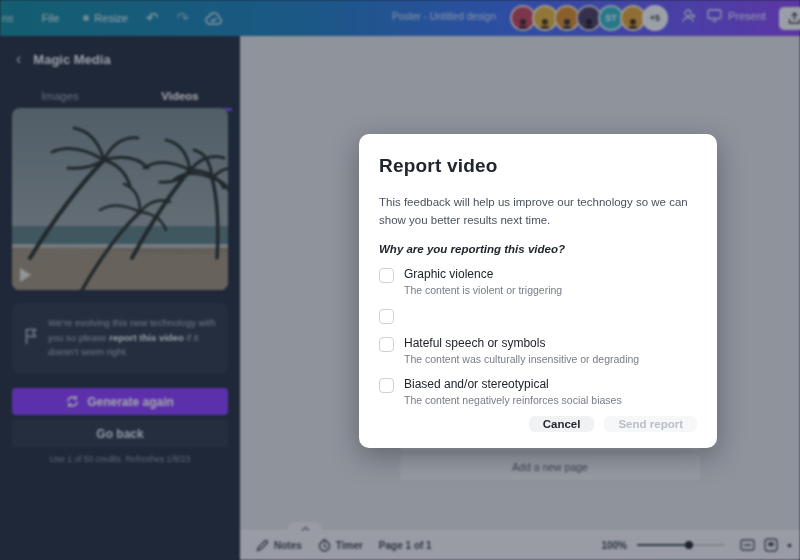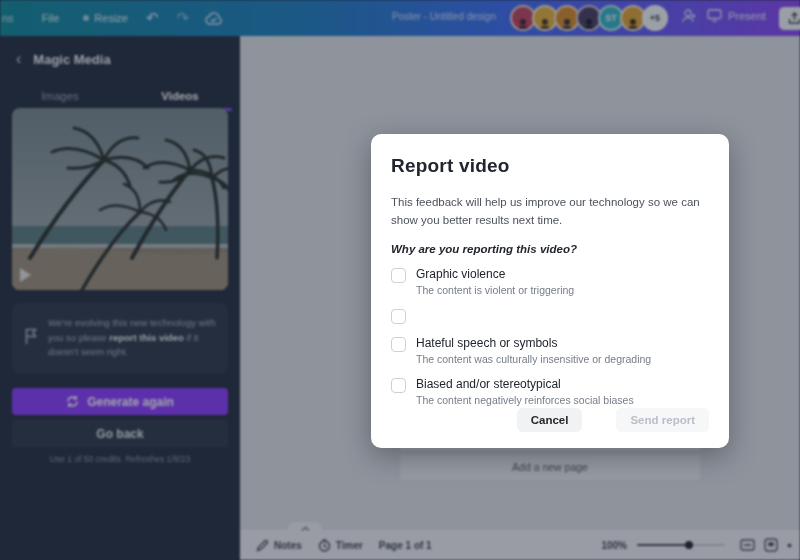--- a/index.html
+++ b/index.html
@@ -79,32 +79,32 @@
   .slider { position:relative; width:88px; height:12px; }
   .slider .track-a { position:absolute; left:0; top:5px; width:52px; height:2px; background:#40474f; border-radius:1px; }
   .slider .track-b { position:absolute; left:52px; top:5px; right:0; height:2px; background:#c9ccd1; border-radius:1px; }
   .slider .handle { position:absolute; left:48px; top:2px; width:8px; height:8px; border-radius:50%; background:#23282e; }
   .ficons { position:absolute; right:8px; bottom:0; height:30px; display:flex; align-items:center; gap:9px; color:#4a515c; }
 
   
   .dim { position:absolute; inset:0; background:rgba(22,30,44,.40); }
 
   
-  .modal { position:absolute; left:371px; top:134px; width:358px; height:314px; background:#ffffff;
+  .modal { position:absolute; left:359px; top:134px; width:358px; height:314px; background:#ffffff;
     border-radius:10px; box-shadow:0 8px 28px rgba(10,16,24,.35); padding:21px 20px 18px; color:#21252d; }
   .m-title { font-size:19px; font-weight:bold; letter-spacing:.2px; }
   .m-desc { margin-top:17px; font-size:11.5px; line-height:1.55; color:#4c525d; width:322px; }
   .m-question { margin-top:13px; font-size:11.5px; font-weight:bold; color:#21252d;font-style:italic; }
   .opt { display:flex; gap:10px; margin-top:12px; }
   .cbx { flex:0 0 auto; width:15px; height:15px; border:1.5px solid #cdd1d7; border-radius:4px; background:#fff; margin-top:1px; }
   .opt-label { font-size:12px; color:#21252d; }
   .opt-desc { font-size:10.5px; color:#767d88; margin-top:3px; }
   .m-actions { position:absolute; right:20px; bottom:16px; display:flex; gap:10px; }
-  .btn { height:24px; border:none; border-radius:6px; font-size:11.5px; font-weight:bold; padding:0 14px;
-    font-family:"Liberation Sans", sans-serif;margin-left:24px; }
+  .btn { height:16px; border:none; border-radius:6px; font-size:11.5px; font-weight:bold; padding:0 14px;
+    font-family:"Liberation Sans", sans-serif; }
   .btn.cancel { background:#f1f2f4; color:#23272f; }
   .btn.send { background:#f6f7f8; color:#b9bfc8; }
 </style>
 </head>
 <body>
 
 <div class="screen">
 
   <div class="app">
 

